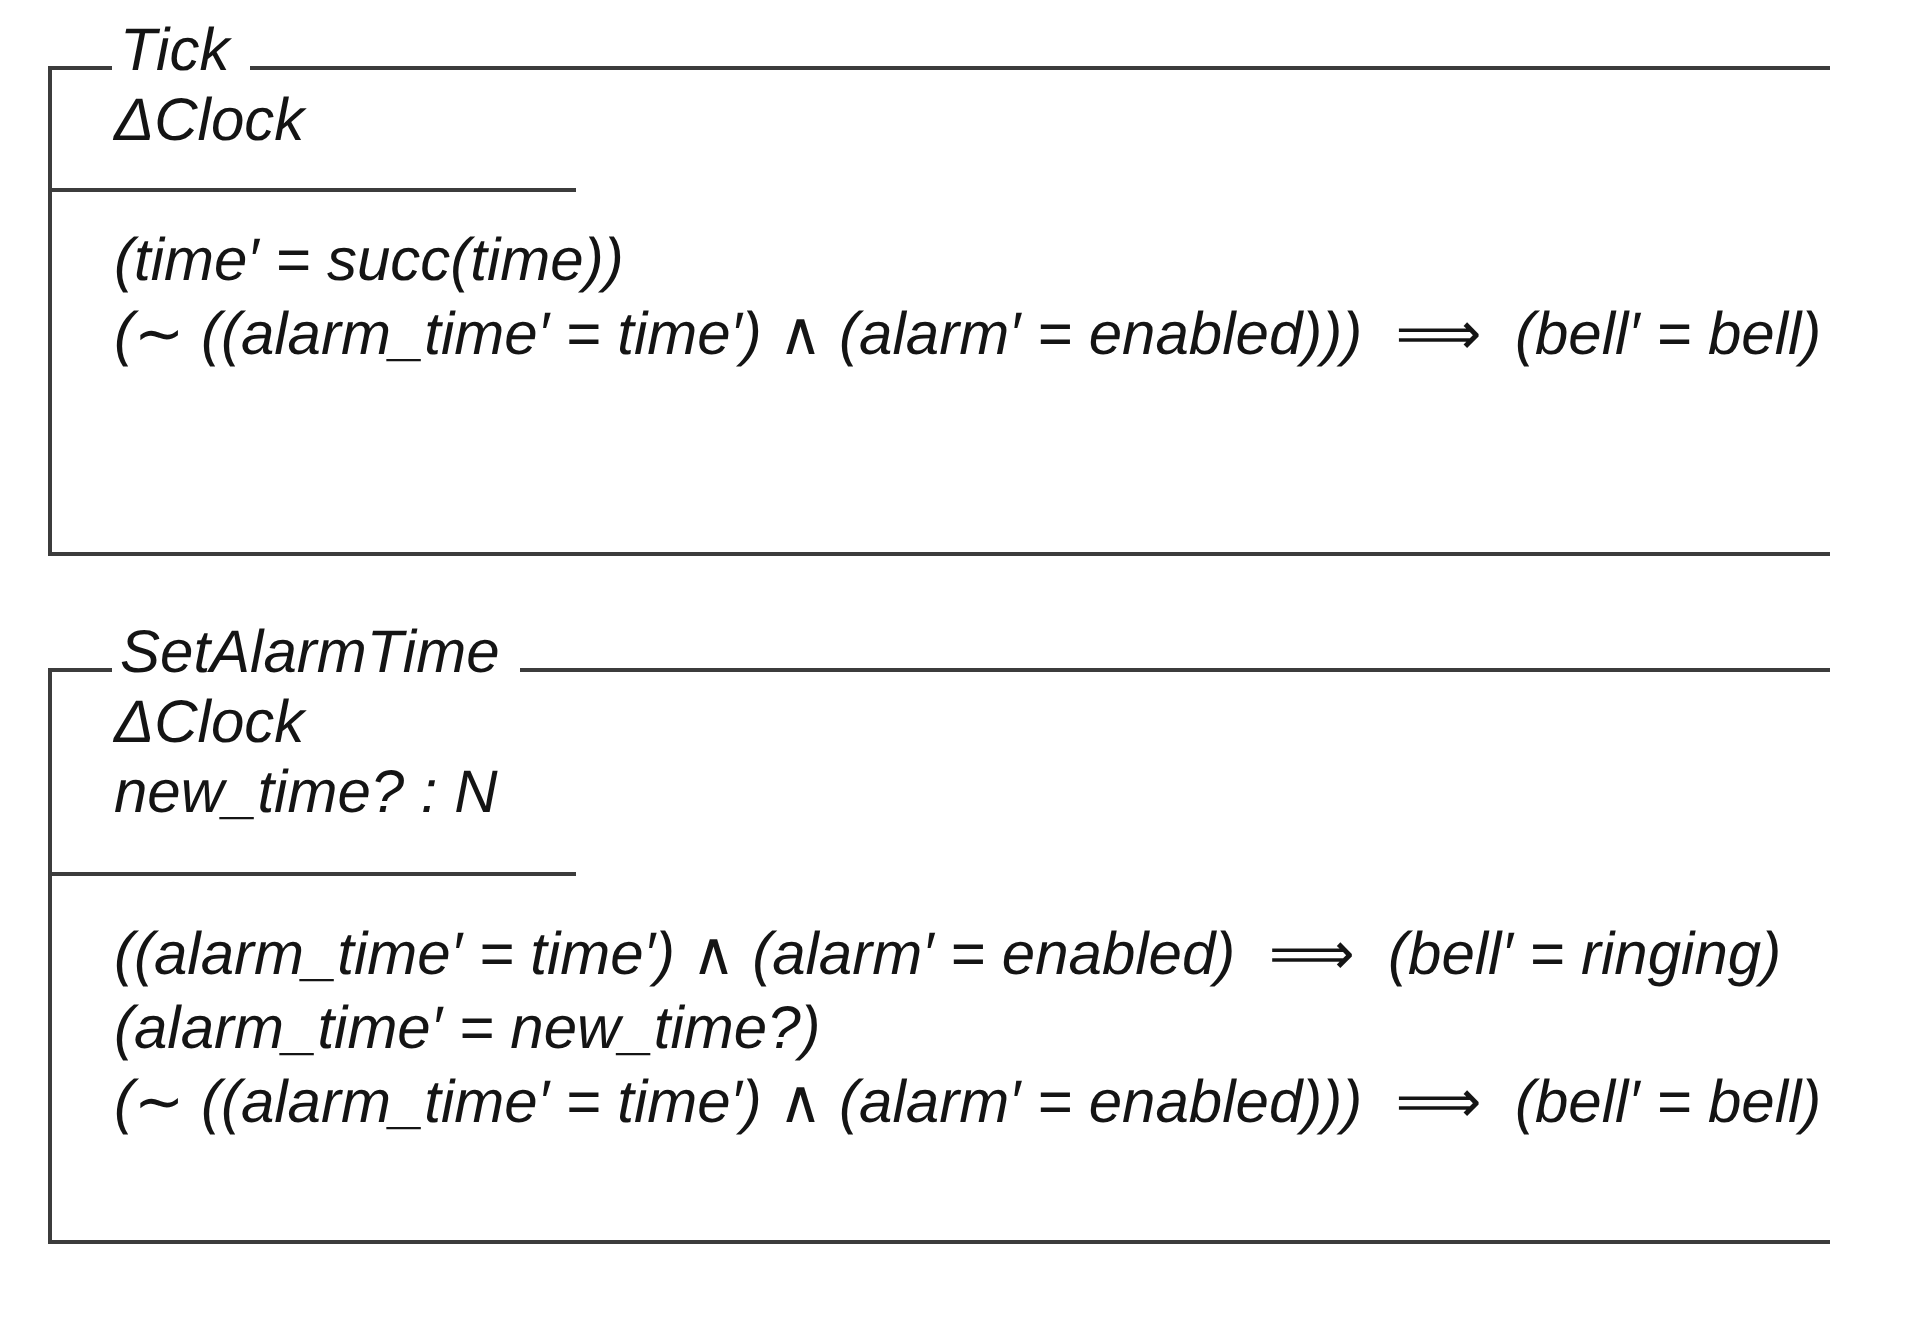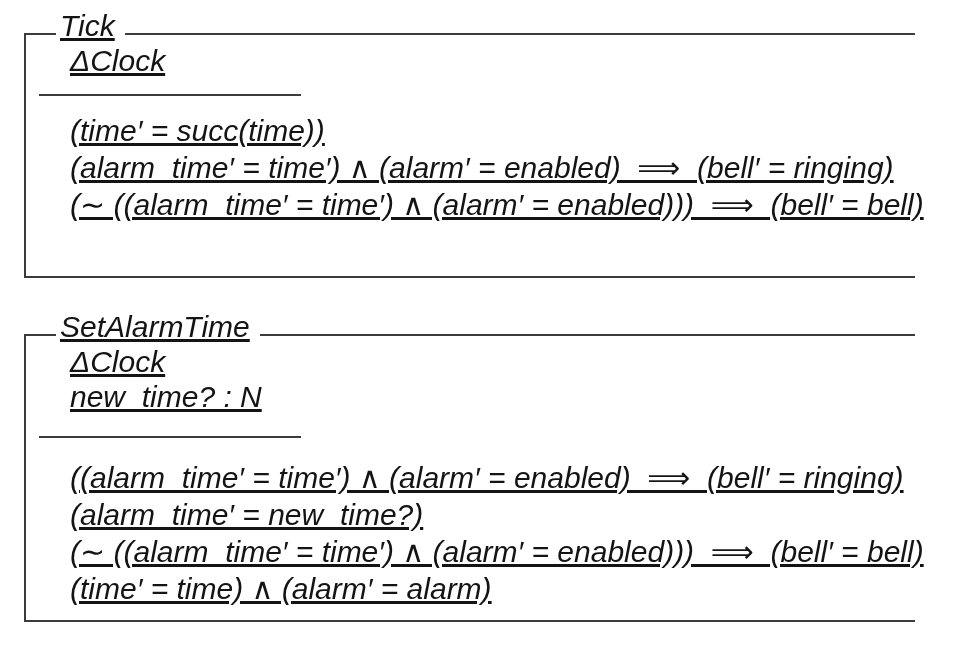--- a/index.html
+++ b/index.html
@@ -8,39 +8,39 @@
     --rule:#3c3c3c;
   }
   *{margin:0;padding:0;box-sizing:content-box;}
   html,body{width:960px;height:659px;background:var(--bg);overflow:hidden;}
   body{
     position:relative;
     font-family:"Liberation Sans","DejaVu Sans",sans-serif;
     color:var(--text);
   }
 
-  .schema{position:absolute;left:24px;width:891px;text-decoration:underline;}
+  .schema{position:absolute;left:24px;width:891px;}
   .schema-1{top:12px;}
   .schema-2{top:313px;}
 
   
   .titlebar{display:flex;align-items:flex-end;height:32px;}
   .rule-lead{width:32px;height:2px;background:var(--rule);margin-bottom:9px;flex:0 0 auto;}
   .rule-tail{flex:1 1 auto;height:2px;background:var(--rule);margin-bottom:9px;}
   .schema-title{
     font-style:italic;font-size:30px;line-height:36px;
     padding:0 10px 0 4px;white-space:pre;flex:0 0 auto;
   }
 
   
   .schema-body{
     margin-top:-11px;
     border-left:2px solid var(--rule);
     border-bottom:2px solid var(--rule);
-    padding-left:44px;
+    padding-left:31px;
     box-sizing:border-box;
     overflow:visible;
   }
   .schema-1 .schema-body{height:245px;}
   .schema-2 .schema-body{height:288px;}
 
   .decls{padding-top:10px;}
   .decl{font-style:italic;font-size:30px;line-height:35px;white-space:pre;}
 
   .midrule{height:2px;background:var(--rule);width:262px;margin-left:-31px;margin-top:16px;}
@@ -59,21 +59,20 @@
     <span class="schema-title">Tick</span>
     <span class="rule-tail"></span>
   </div>
   <div class="schema-body">
     <div class="decls">
       <div class="decl">ΔClock</div>
     </div>
     <div class="midrule"></div>
     <div class="preds">
       <div class="pred">(time′ = succ(time))</div>
-      <div class="pred">(alarm_time′ = time′) ∧ (alarm′ = enabled)  ⟹  (bell′ = ringing)</div>
       <div class="pred">(∼ ((alarm_time′ = time′) ∧ (alarm′ = enabled)))  ⟹  (bell′ = bell)</div>
     </div>
   </div>
 </div>
 
 <div class="schema schema-2">
   <div class="titlebar">
     <span class="rule-lead"></span>
     <span class="schema-title">SetAlarmTime</span>
     <span class="rule-tail"></span>
@@ -81,16 +80,15 @@
   <div class="schema-body">
     <div class="decls">
       <div class="decl">ΔClock</div>
       <div class="decl">new_time? : N</div>
     </div>
     <div class="midrule"></div>
     <div class="preds">
       <div class="pred">((alarm_time′ = time′) ∧ (alarm′ = enabled)  ⟹  (bell′ = ringing)</div>
       <div class="pred">(alarm_time′ = new_time?)</div>
       <div class="pred">(∼ ((alarm_time′ = time′) ∧ (alarm′ = enabled)))  ⟹  (bell′ = bell)</div>
-      <div class="pred">(time′ = time) ∧ (alarm′ = alarm)</div>
     </div>
   </div>
 </div>
 
 </body></html>

